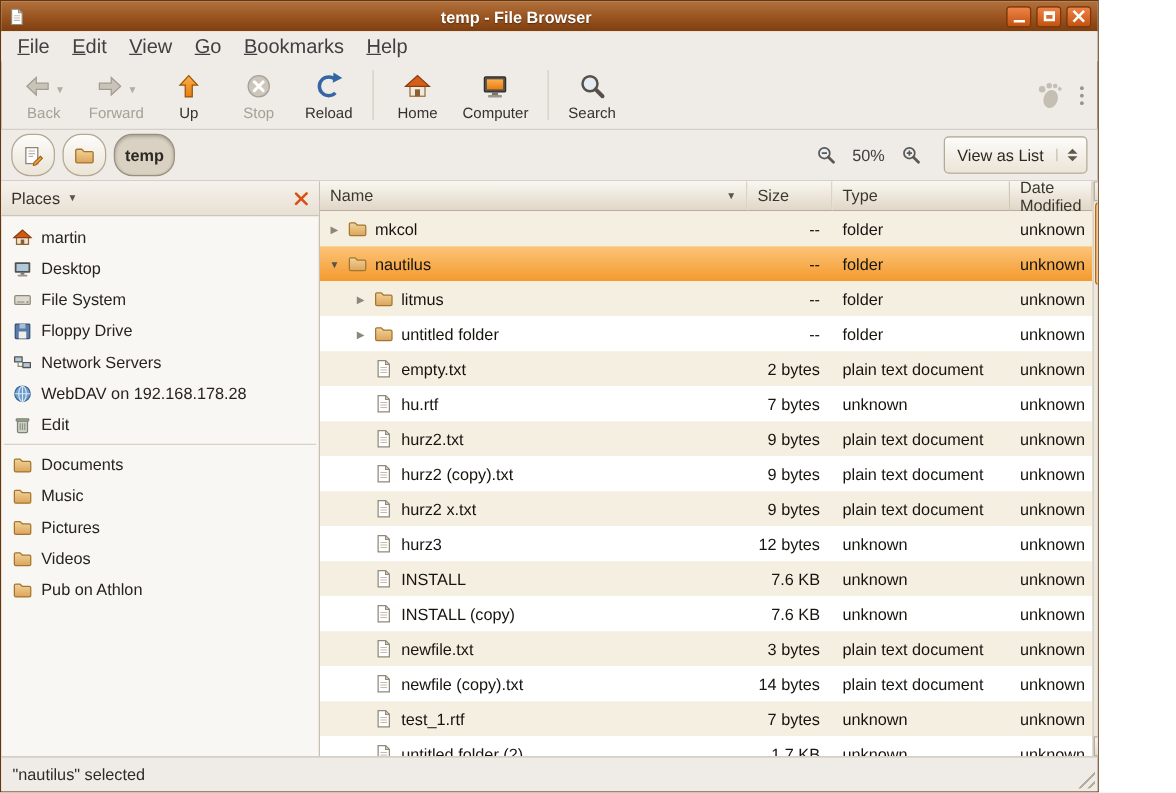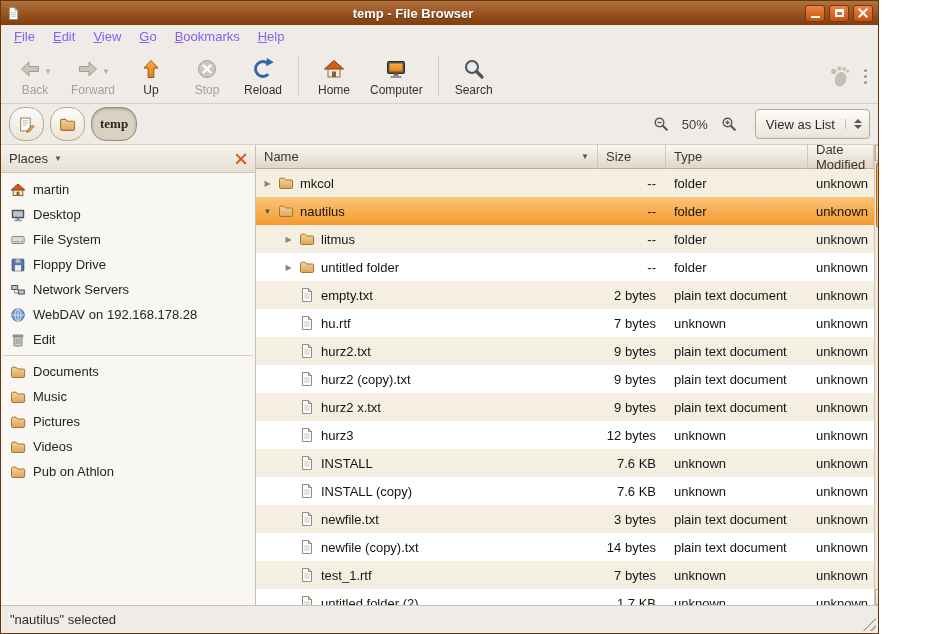--- a/index.html
+++ b/index.html
@@ -15,41 +15,41 @@
   .winbtn { width: 20px; height: 17px; border-radius: 3px; background: linear-gradient(#ef8448, #c2520f); border: 1px solid #7e350a; display: flex; align-items: center; justify-content: center; cursor: default; }
   .glyph-min { width: 9px; height: 2px; background: #fff; margin-top: 8px; }
   .glyph-max { width: 9px; height: 8px; border: 2px solid #fff; border-top-width: 3px; }
   .glyph-close { position: relative; width: 10px; height: 10px; }
   .glyph-close::before, .glyph-close::after { content: ""; position: absolute; left: 4px; top: -1px; width: 2px; height: 12px; background: #fff; }
   .glyph-close::before { transform: rotate(45deg); }
   .glyph-close::after { transform: rotate(-45deg); }
 
   
   .menubar { height: 24px; flex: 0 0 24px; display: flex; align-items: stretch; padding: 0 4px; background: #efebe7; }
-  .menu-item { padding: 4px 9px; font-size: 13px; color: #8b5cf6; }
+  .menu-item { padding: 4px 9px; font-size: 16px; color: #404040; }
   .mnemonic::first-letter { text-decoration: underline; }
 
   
   .toolbar { height: 55px; flex: 0 0 55px; display: flex; align-items: center; padding: 2px 6px; border-bottom: 1px solid #d6d0c6; }
   .tb-buttons { display: flex; align-items: center; height: 100%; }
   .tb-btn { display: flex; flex-direction: column; align-items: center; justify-content: center; min-width: 56px; padding: 3px 8px 2px; gap: 1px; border-radius: 4px; }
   .tb-iconrow { display: flex; align-items: center; gap: 2px; height: 26px; }
   .tb-icon { width: 24px; height: 24px; }
   .tb-drop { font-size: 8px; color: #b3ac9f; margin-top: 4px; }
   .tb-btn .lbl { font-size: 12px; color: #35322c; }
   .tb-btn.disabled .lbl { color: #a7a094; }
   .tb-sep { width: 1px; height: 40px; background: #d4cdc1; margin: 0 7px; }
   .tb-spacer { flex: 1; }
   .tb-foot { width: 26px; height: 26px; margin-right: 8px; }
   .tb-grip { display: flex; flex-direction: column; gap: 3px; margin-right: 2px; padding: 4px 3px; }
   .tb-grip i { width: 3px; height: 3px; border-radius: 50%; background: #9a9386; }
 
   
   .locbar { height: 41px; flex: 0 0 41px; display: flex; align-items: center; gap: 6px; padding: 0 8px; background: #efebe7; border-bottom: 1px solid #d6d0c6; }
-  .loc-btn { height: 30px; border: 1px solid #b3a994; border-radius: 15px; background: linear-gradient(#fdfcfa, #ebe4d7); display: flex; align-items: center; justify-content: center; gap: 4px; padding: 16px 8px; font-size: 13px; color: #2c2923; font-family: Liberation Serif, serif; }
+  .loc-btn { height: 30px; border: 1px solid #b3a994; border-radius: 15px; background: linear-gradient(#fdfcfa, #ebe4d7); display: flex; align-items: center; justify-content: center; gap: 4px; padding: 16px 8px; font-size: 13px; color: #2c2923; font-family: Liberation Sans, sans-serif; }
   .loc-btn svg { width: 17px; height: 17px; }
   .loc-btn.active { background: #d9d2c3; box-shadow: inset 0 1px 3px rgba(0,0,0,.28); border-color: #998f7c; font-weight: bold; }
   .loc-spacer { flex: 1; }
   .zoom-btn { width: 24px; height: 24px; border: none; background: transparent; display: flex; align-items: center; justify-content: center; }
   .zoom-btn svg { width: 16px; height: 16px; }
   .zoom-level { font-size: 13px; color: #404040; padding: 0 3px; }
   .view-combo { height: 30px; margin-left: 8px; border: 1px solid #b3a994; border-radius: 4px; background: linear-gradient(#fdfcfa, #ebe4d7); display: flex; align-items: center; padding: 0 7px 0 10px; gap: 10px; }
   .combo-arrows { display: flex; flex-direction: column; gap: 2px; padding-left: 8px; border-left: 1px solid #c8bea9; }
   .combo-arrows .up { width: 0; height: 0; border-left: 4px solid transparent; border-right: 4px solid transparent; border-bottom: 4px solid #5e584e; }
   .combo-arrows .down { width: 0; height: 0; border-left: 4px solid transparent; border-right: 4px solid transparent; border-top: 4px solid #5e584e; }

